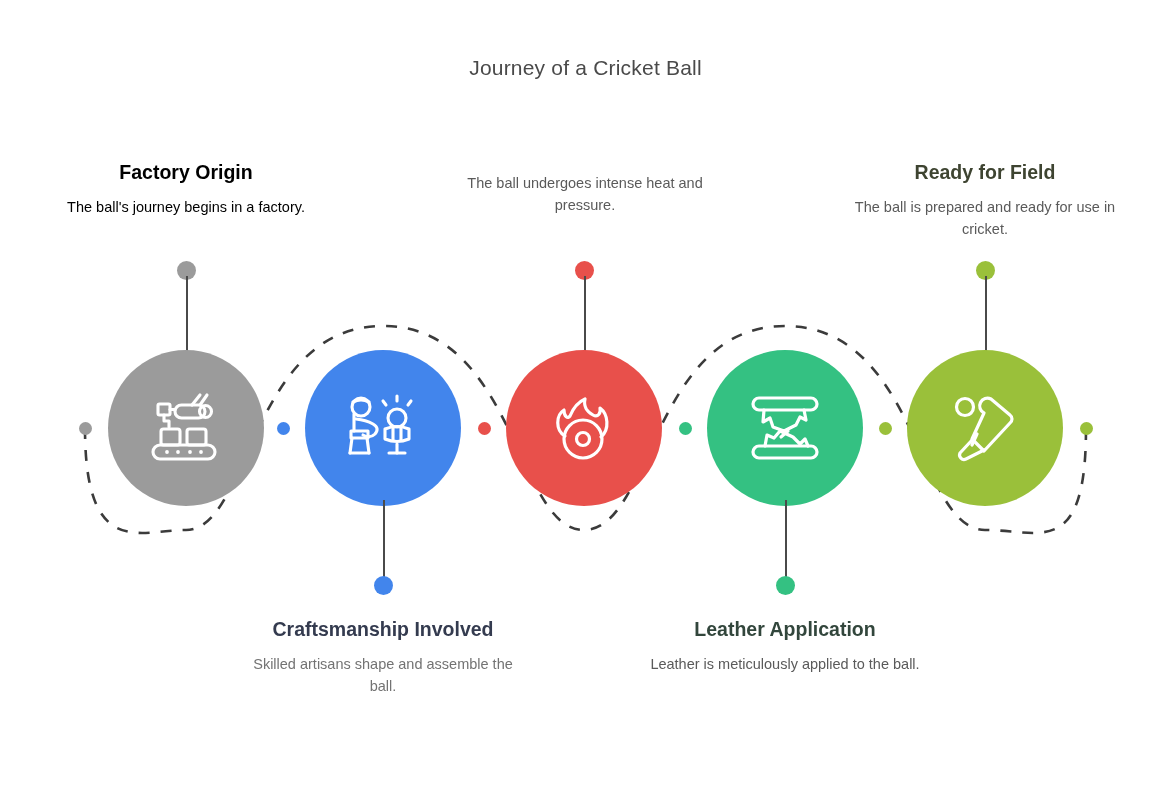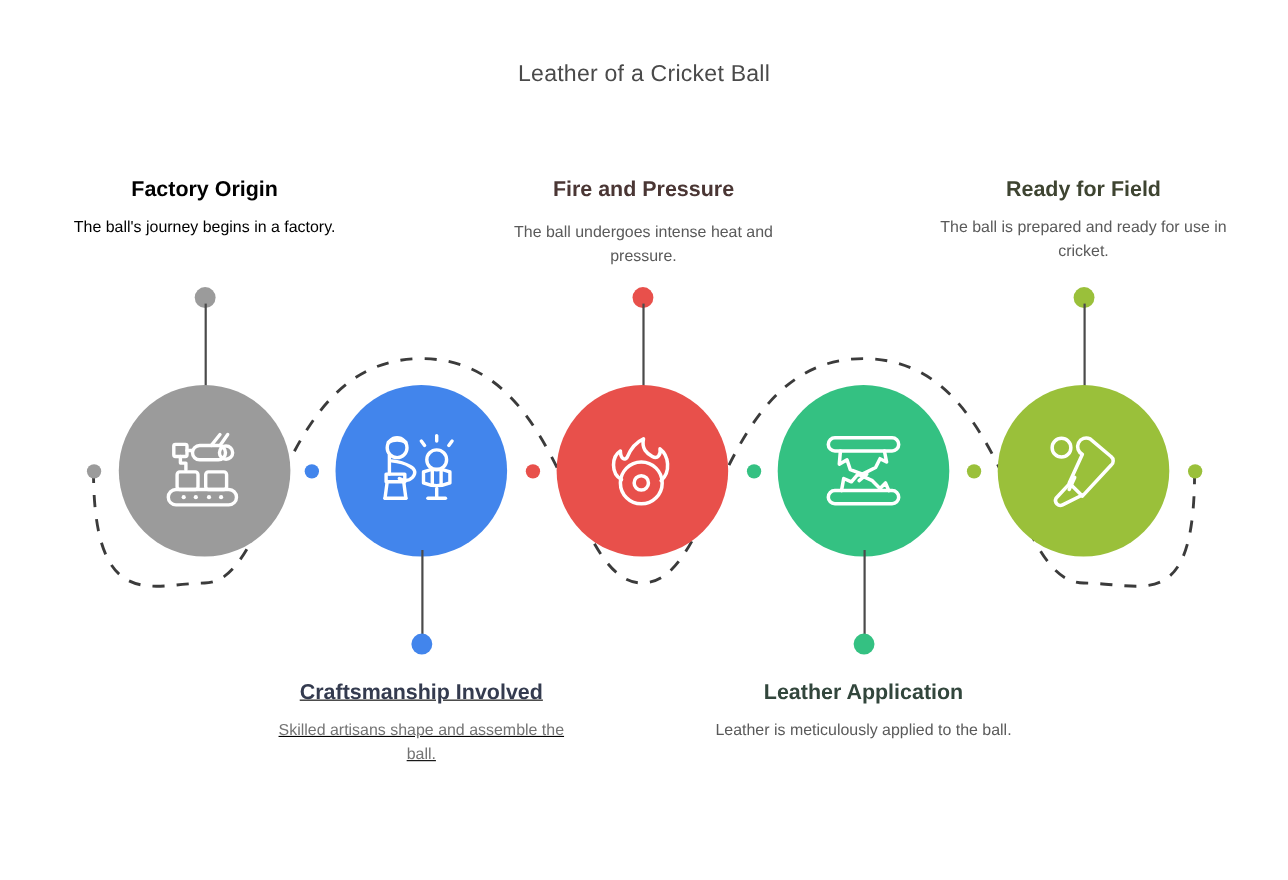--- a/index.html
+++ b/index.html
@@ -85,21 +85,21 @@
     width: 13px;
     height: 13px;
     border-radius: 50%;
   }
 </style>
 </head>
 <body style="background: rgb(255, 255, 255);">
 
 <div id="infographic">
 
-  <div class="title" style="color: rgb(74, 74, 74);">Leather of a Cricket Ball</div>
+  <div class="title" style="color: rgb(74, 74, 74);">Journey of a Cricket Ball</div>
 
   <svg class="wave-layer" viewBox="0 0 1171 800" width="1171" height="800">
     <path id="wave-path" d="M 85,428
              C 85,560 140,530 186,530
              C 250,530 250,326 383,326
              C 516,326 516,530 584,530
              C 652,530 652,326 785,326
              C 918,326 918,530 985,530
              C 1040,530 1086,560 1086,428" fill="none" stroke="#3b3b3b" stroke-width="2.6" stroke-dasharray="11 11" stroke-linecap="butt"></path>
   </svg>
@@ -148,27 +148,26 @@
       <circle cx="55" cy="31" r="9"></circle>
       <path d="M55 14 L55 9 M44 18 L41 14 M66 18 L69 14"></path>
       <path d="M43 42 Q55 37 67 42 L67 52 Q55 57 43 52 Z"></path>
       <path d="M51 40 L51 53 M59 40 L59 53"></path>
       <path d="M55 57 L55 66"></path>
       <path d="M47 66 L63 66"></path>
     </svg>
   </div>
   <div class="stem" style="left: 383px; top: 500px; height: 78px; background: rgb(74, 74, 74);"></div>
   <div class="knob" style="left:374px; top:576px; background:#4285ec;"></div>
-  <div class="label-block" style="left:248px; top:615px;text-decoration:underline;">
+  <div class="label-block" style="left:248px; top:615px;">
     <p class="heading" style="color: rgb(52, 59, 79);">Craftsmanship Involved</p>
     <p class="desc" style="color: #737373;">Skilled artisans shape and assemble the ball.</p>
   </div>
 
   <div class="label-block" style="left:450px; top:158px;">
-    <p class="heading" style="color: rgb(74, 54, 52);">Fire and Pressure</p>
     <p class="desc" style="color: rgb(90, 90, 90); margin-top: 15px;">The ball undergoes intense heat and pressure.</p>
   </div>
   <div class="knob" style="left:575px; top:261px; background:#e8504b;"></div>
   <div class="stem" style="left: 584px; top: 276px; height: 80px; background: rgb(74, 74, 74);"></div>
   <div class="node-circle" style="left:506px; top:350px; background:#e8504b;">
     <svg width="82" height="82" viewBox="0 0 82 82" fill="none" stroke="#ffffff" stroke-width="3.2" stroke-linecap="round" stroke-linejoin="round">
 
       <path d="M22 49
                C 12 43 13 28 21 23
                C 21 30 25 32 27 29

